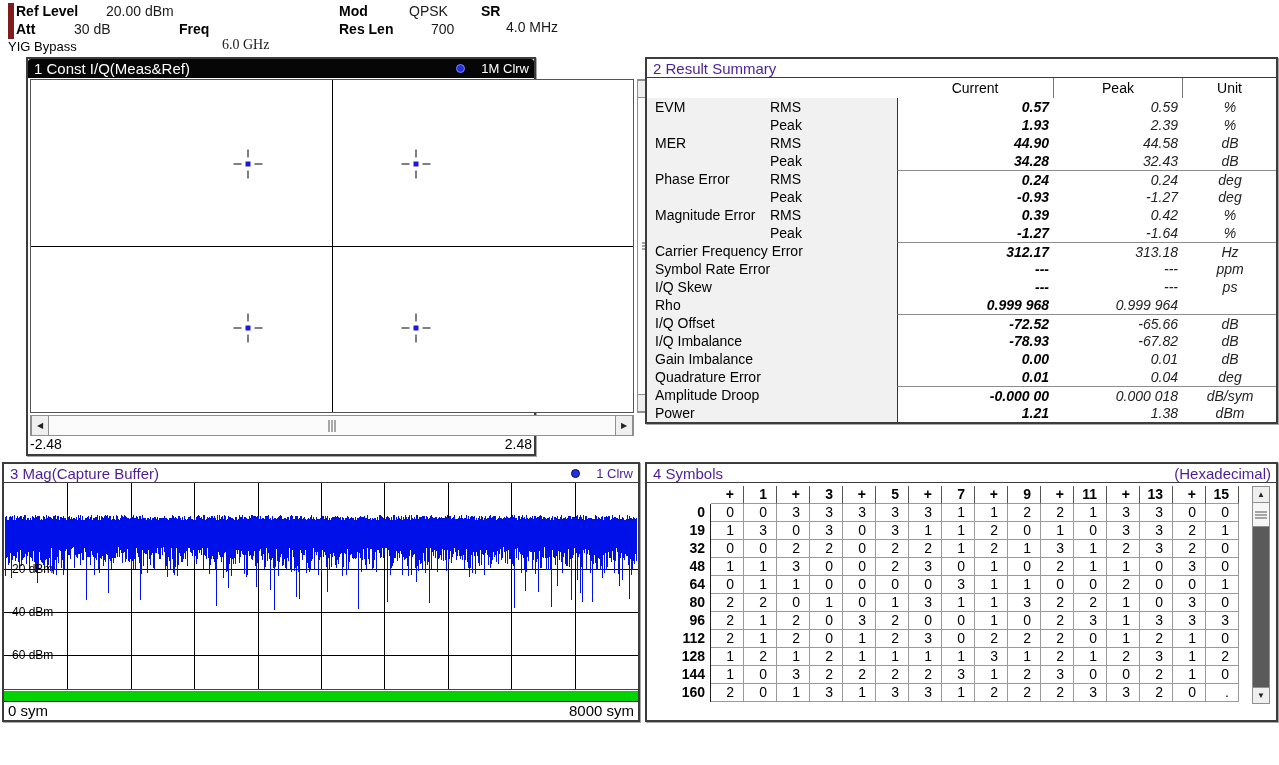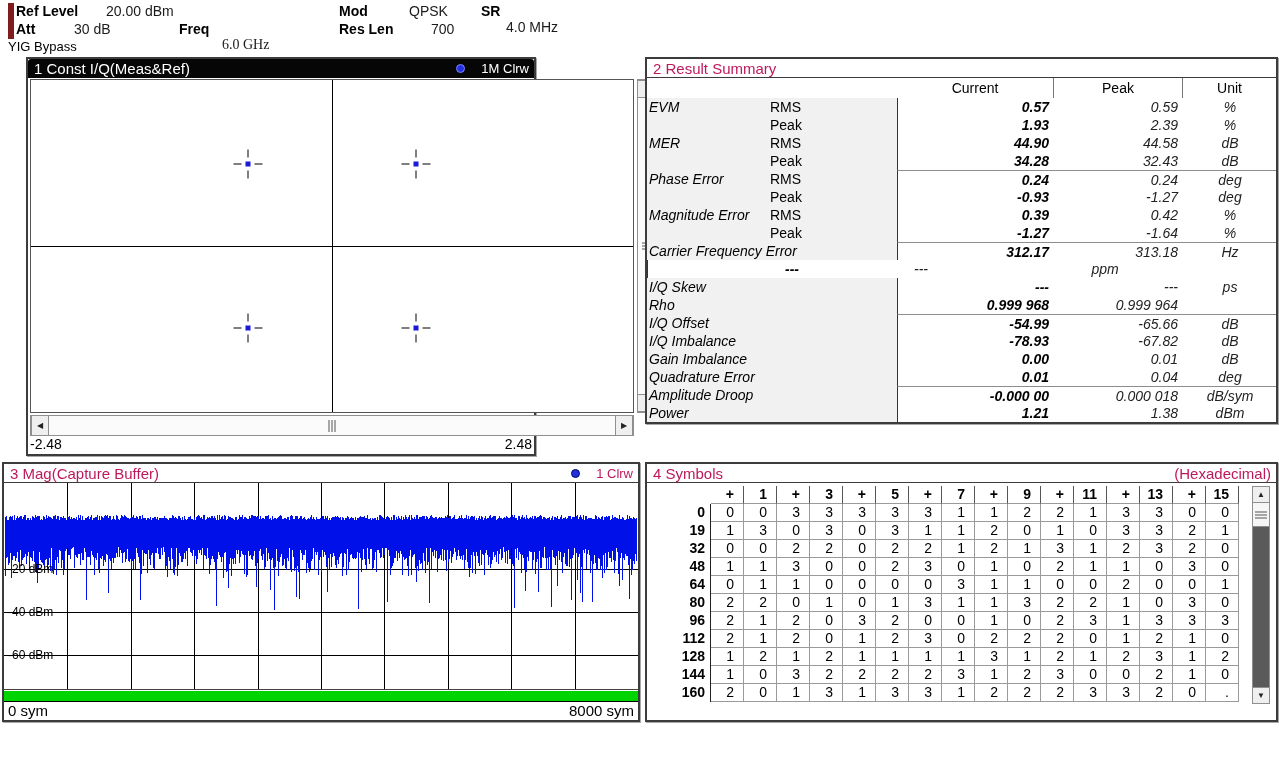--- a/index.html
+++ b/index.html
@@ -11,21 +11,21 @@
   #chan-rows { position:absolute; left:8px; top:3px; width:600px; height:36px; border-left:6px solid #7f1d1d; }
   .hlbl { font-weight:bold; position:absolute; white-space:nowrap; }
   .hval { position:absolute; white-space:nowrap; color:#1a1a1a; }
   #yig { position:absolute; left:8px; top:39px; font-size:13px; }
 
   
   .win { position:absolute; background:#fff; border:2px solid #3c3c3c; box-shadow:1px 1px 0 #a8a8a8; }
   .titlebar { height:19px; display:flex; align-items:center; justify-content:space-between;
               padding:0 5px 0 6px; font-size:15px; line-height:19px; white-space:nowrap; }
   .titlebar.active { background:#060606; color:#fff; border-radius:3px 3px 0 0; }
-  .titlebar.passive { background:#fff; color:#be185d; border-bottom:1px solid #3c3c3c;text-align:center; }
+  .titlebar.passive { background:#fff; color:#4c1d95; border-bottom:1px solid #3c3c3c;text-align:center; }
   .trace { display:flex; align-items:center; gap:16px; font-size:13px; }
   .trace-dot { width:9px; height:9px; border-radius:50%; background:#2330e0; border:1px solid #7d86ff; }
   .titlebar.passive .trace-dot { border-color:#000a66; }
   .win-content { position:relative; width:100%; }
 
   
   #w1-content { height:376px; }
   #w1-plot { position:absolute; left:2px; top:1px; width:604px; height:334px; border:1px solid #555; background:#fff; }
   .axis-v { position:absolute; left:50%; top:0; bottom:0; width:1px; background:#000; }
   .axis-h { position:absolute; top:50%; left:0; right:0; height:1px; background:#000; }
@@ -57,21 +57,21 @@
 
   
   #w2-content { height:344px; font-size:14px; }
   #rs-head { display:flex; height:20px; line-height:20px; }
   #rs-head .rs-hl { width:250px; }
   #rs-head .rs-hv { flex:1; display:grid; grid-template-columns:157px 129px 1fr; }
   .rs-hcell { text-align:center; border-right:1px solid #777; }
   .rs-hcell:last-child { border-right:none; }
   .rs-row { display:flex; height:18px; line-height:18px; }
   .rs-lbl { width:250px; background:#f1f1f1; display:flex; }
-  .rs-name { width:122px; padding-left:2px; white-space:nowrap;font-style:italic; }
+  .rs-name { width:122px; padding-left:8px; white-space:nowrap; }
   .rs-sub  { flex:1; padding-left:1px; white-space:nowrap; }
   .rs-vals { flex:1; display:grid; grid-template-columns:157px 129px 1fr; border-left:1px solid #333;font-style:italic; }
   .rs-row.sep .rs-vals { border-top:1px solid #8d8d8d; }
   .rs-cur  { text-align:right; padding-right:6px; font-weight:bold; }
   .rs-peak { text-align:right; padding-right:6px; color:#222; }
   .rs-unit { text-align:center; color:#222; }
 
   
   #w3-content { height:237px; }
   #w3-grid { position:absolute; left:0; top:0; width:634px; height:207px; border-bottom:1px solid #444; background:#fff; }
@@ -301,20 +301,24 @@
             <div class="rs-name">Carrier Frequency Error</div>
             <div class="rs-sub"></div>
           </div>
           <div class="rs-vals">
             <div class="rs-cur">312.17</div>
             <div class="rs-peak">313.18</div>
             <div class="rs-unit">Hz</div>
           </div>
         </div>
         <div class="rs-row">
+          <div class="rs-lbl">
+            <div class="rs-name">Symbol Rate Error</div>
+            <div class="rs-sub"></div>
+          </div>
           <div class="rs-vals">
             <div class="rs-cur">---</div>
             <div class="rs-peak">---</div>
             <div class="rs-unit">ppm</div>
           </div>
         </div>
         <div class="rs-row">
           <div class="rs-lbl">
             <div class="rs-name">I/Q Skew</div>
             <div class="rs-sub"></div>
@@ -335,21 +339,21 @@
             <div class="rs-peak">0.999 964</div>
             <div class="rs-unit"></div>
           </div>
         </div>
         <div class="rs-row sep">
           <div class="rs-lbl">
             <div class="rs-name">I/Q Offset</div>
             <div class="rs-sub"></div>
           </div>
           <div class="rs-vals">
-            <div class="rs-cur">-54.99</div>
+            <div class="rs-cur">-72.52</div>
             <div class="rs-peak">-65.66</div>
             <div class="rs-unit">dB</div>
           </div>
         </div>
         <div class="rs-row">
           <div class="rs-lbl">
             <div class="rs-name">I/Q Imbalance</div>
             <div class="rs-sub"></div>
           </div>
           <div class="rs-vals">

